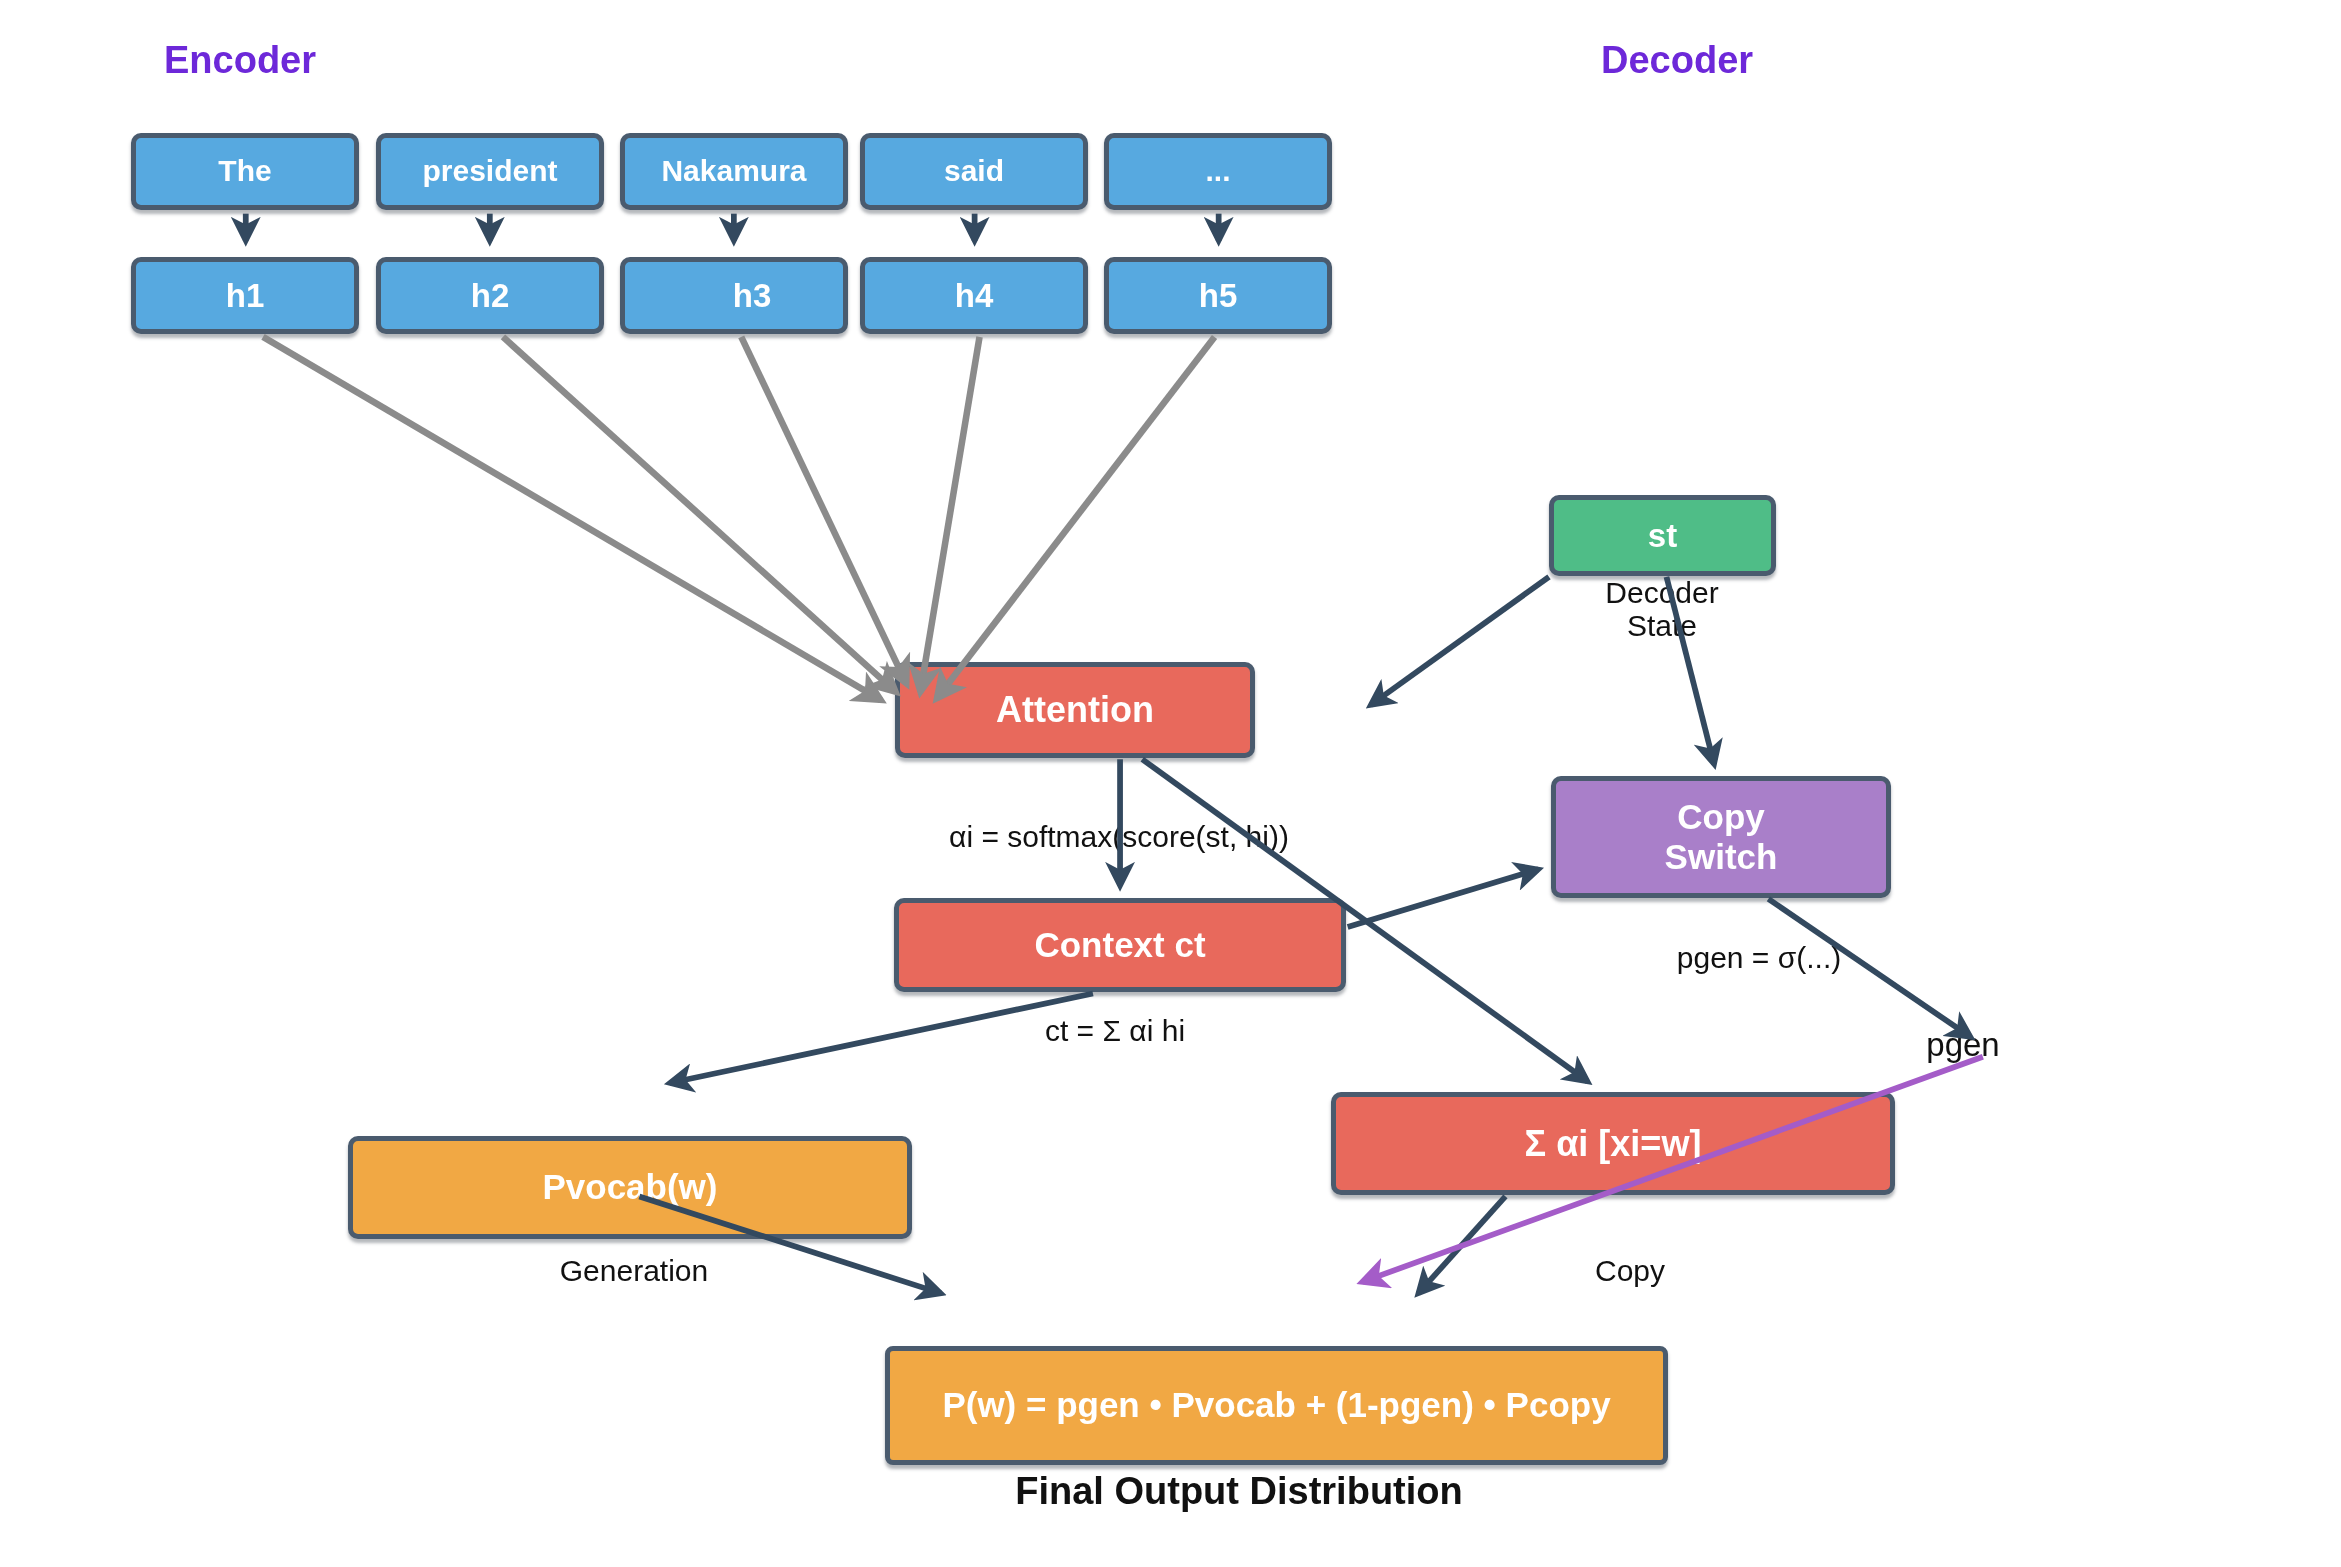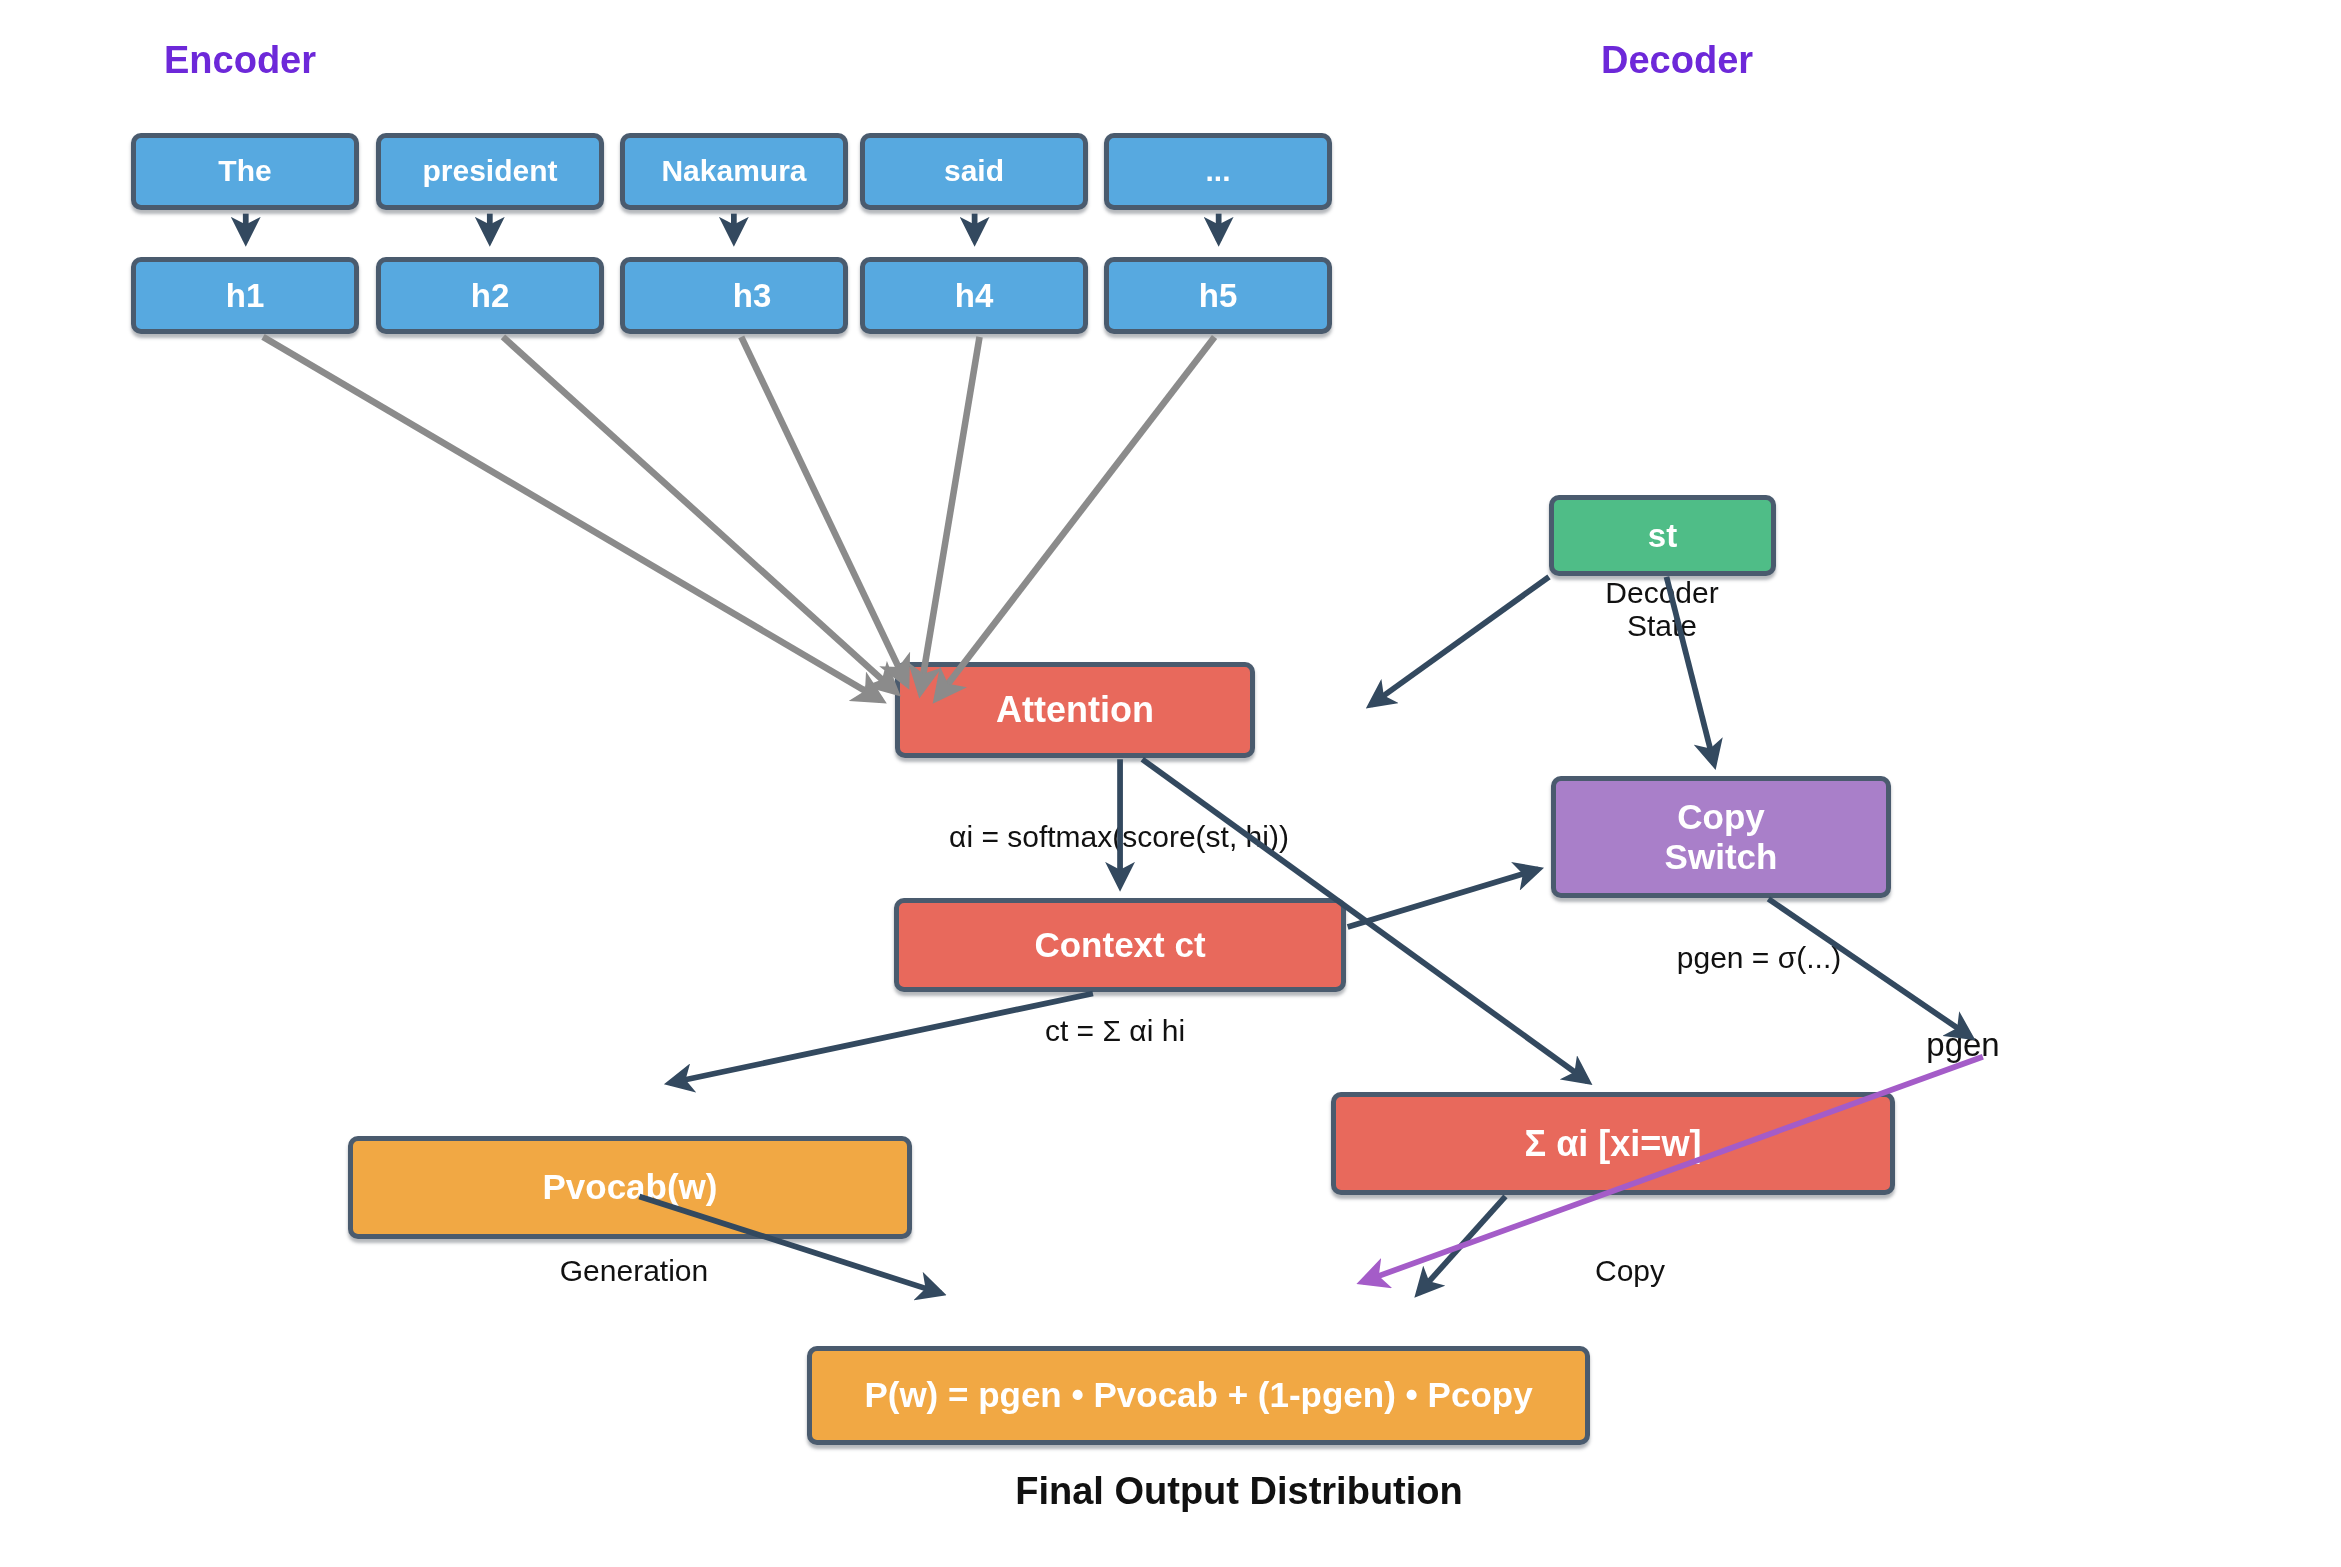--- a/index.html
+++ b/index.html
@@ -83,21 +83,21 @@
   </div>
   <div class="lbl" style="left:1723px;top:958px;margin-left:36px;">pgen = σ(...)</div>
   <div class="lbl" style="left:1951px;top:1045px;font-size:33px;margin-left:12px;">pgen</div>
 
   <div class="node orange" style="left:348px;top:1092px;width:564px;height:103px;font-size:35px;">Pvocab(w)</div>
   <div class="lbl" style="left:634px;top:1271px;">Generation</div>
 
   <div class="node red" style="left:1331px;top:1092px;width:564px;height:103px;font-size:36px;">Σ αi [xi=w]</div>
   <div class="lbl" style="left:1630px;top:1271px;">Copy</div>
 
-  <div class="node orange" style="left:807px;top:1302px;width:783px;height:99px;font-size:35px;">P(w) = pgen • Pvocab + (1-pgen) • Pcopy</div>
+  <div class="node orange" style="left:885px;top:1302px;width:783px;height:119px;font-size:35px;border-radius:8px;">P(w) = pgen • Pvocab + (1-pgen) • Pcopy</div>
   <div class="lbl" style="left:1239px;top:1491px;font-size:38px;font-weight:bold;">Final Output Distribution</div>
 
   <svg id="edges" width="2342" height="1567" viewBox="0 0 2850 1907">
     <defs>
       <marker id="ah-dark" viewBox="0 0 10 10" refX="8" refY="5" markerWidth="5.2" markerHeight="5.2" orient="auto-start-reverse">
         <path d="M0,0 L10,5 L0,10 L2.6,5 z" fill="var(--arrow_dark)"></path>
       </marker>
       <marker id="ah-gray" viewBox="0 0 10 10" refX="8" refY="5" markerWidth="5.2" markerHeight="5.2" orient="auto-start-reverse">
         <path d="M0,0 L10,5 L0,10 L2.6,5 z" fill="var(--arrow_gray)"></path>
       </marker>

